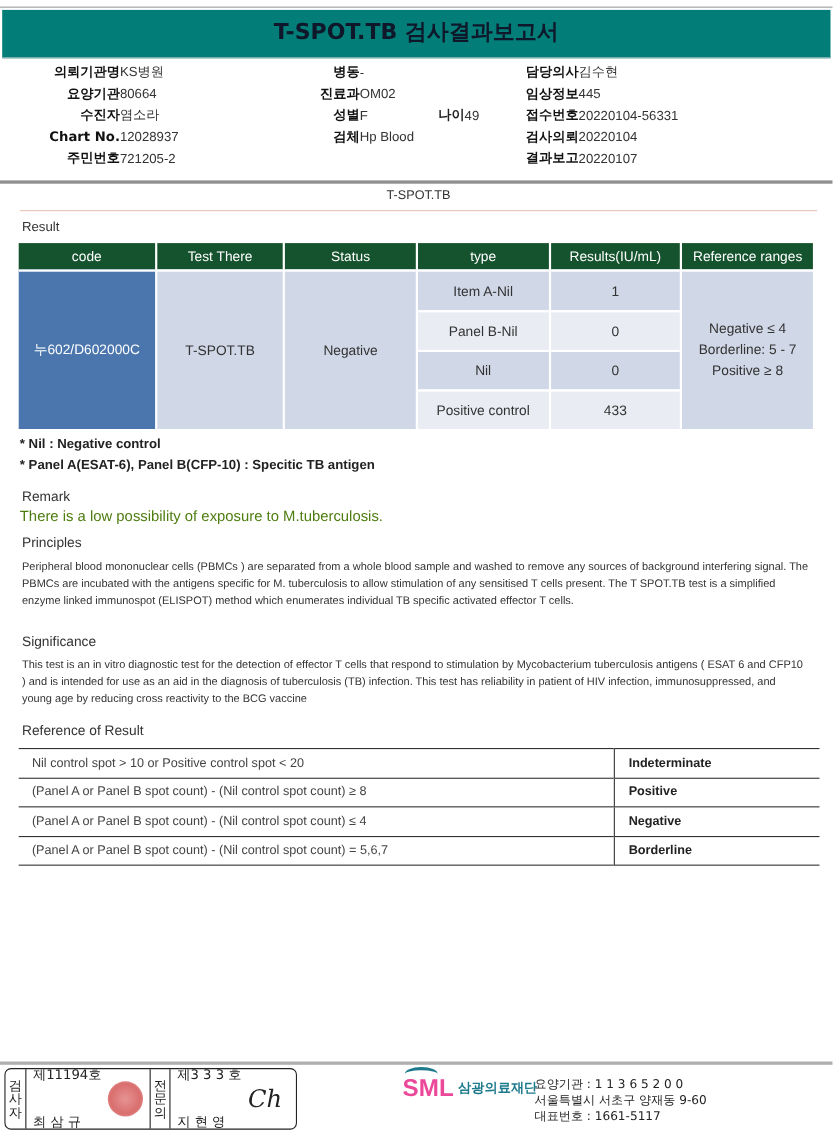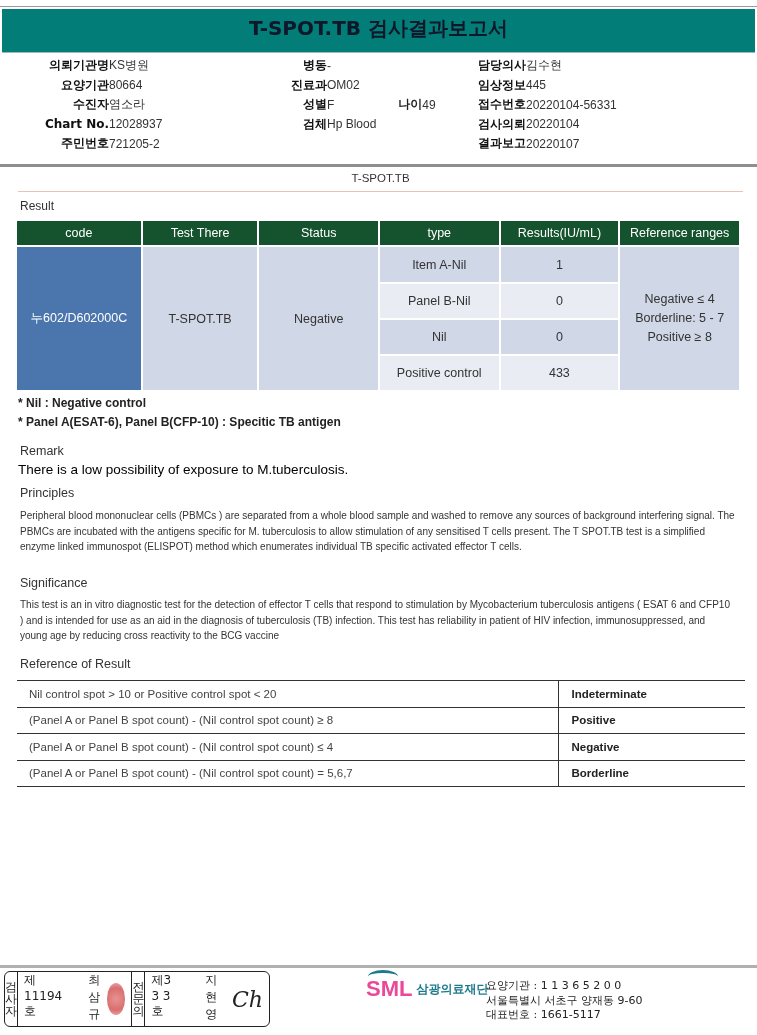--- a/index.html
+++ b/index.html
@@ -28,31 +28,31 @@
   table.res th { background: #14532d; color: #fff; font-weight: normal; font-size: 12.5px; height: 24px; text-align: center; font-family: "Liberation Sans", sans-serif; }
   table.res td { font-size: 12.5px; text-align: center; color: #333; font-family: "Liberation Sans", sans-serif; border-top: 2px solid #fff; }
   td.code { background: #4a76ad; color: #fff !important; }
   td.dark { background: #d0d7e6; }
   td.light { background: #e9ecf3; }
 
   .notes { position: absolute; left: 18px; top: 396px; font-size: 12px; font-weight: bold; color: #222; font-family: "Liberation Sans", sans-serif; }
   .notes div { height: 19px; }
   .sec { position: absolute; left: 20px; font-size: 12.5px; color: #333; font-family: "Liberation Sans", sans-serif; }
   .para { position: absolute; left: 20px; width: 715px; font-size: 10px; line-height: 15.5px; color: #333; font-family: "Liberation Sans", sans-serif; }
-  .remark-text { position: absolute; left: 18px; top: 462px; font-size: 13.5px; color: #000000; font-family: "Liberation Sans", sans-serif; }
+  .remark-text { position: absolute; left: 18px; top: 462px; font-size: 13.5px; color: #4d7c0f; font-family: "Liberation Sans", sans-serif; }
 
   table.ref { position: absolute; left: 17px; top: 680px; width: 728px; border-collapse: collapse; font-family: "Liberation Sans", sans-serif; }
   table.ref tr { border-top: 1px solid #333; border-bottom: 1px solid #333; }
   table.ref td { height: 26.5px; font-size: 11.5px; color: #444; padding-left: 12px; }
   table.ref td.rv { width: 187px; border-left: 1px solid #333; font-weight: bold; color: #222; padding-left: 13px; }
 
   .foot-grey { position: absolute; left: 0; top: 965px; width: 757px; height: 3px; background: #b0b0b0; }
   .stamp-box { position: absolute; left: 4px; top: 971px; width: 266px; height: 56px; border: 1px solid #222; border-radius: 6px; display: flex; font-size: 12px; }
   .vlabel { width: 19px; border-right: 1px solid #222; display: flex; flex-direction: column; align-items: center; justify-content: center; font-size: 12px; line-height: 12px; }
-  .who { display: flex; flex-direction: row; justify-content: center; padding-left: 6px; gap: 26px; }
+  .who { display: flex; flex-direction: column; justify-content: center; padding-left: 6px; gap: 26px; }
   .seal { width: 32px; height: 32px; border-radius: 50%; background: radial-gradient(circle, #e07878 0%, #d04a4a 60%, #e9a0a0 100%); opacity: 0.8; margin: auto 6px; }
   .sig { font-family: "DejaVu Serif", serif; font-style: italic; font-size: 22px; margin: auto 6px; color: #222; }
   .sml { position: absolute; left: 366px; top: 976px; display: flex; align-items: center; }
   .sml-logo { font-weight: bold; font-size: 22px; color: #ec4899; font-family: "Liberation Sans", sans-serif; position: relative; }
   .sml-logo::before { content: ""; position: absolute; left: 2px; top: -6px; width: 30px; height: 10px; border-top: 3px solid #1c7a8c; border-radius: 50% 50% 0 0; }
   .sml-name { font-size: 12px; color: #1c7a8c; font-weight: bold; margin-left: 4px; }
   .addr { position: absolute; left: 486px; top: 979px; font-size: 11px; line-height: 14.5px; color: #222; }
 </style>
 </head>
 <body>

